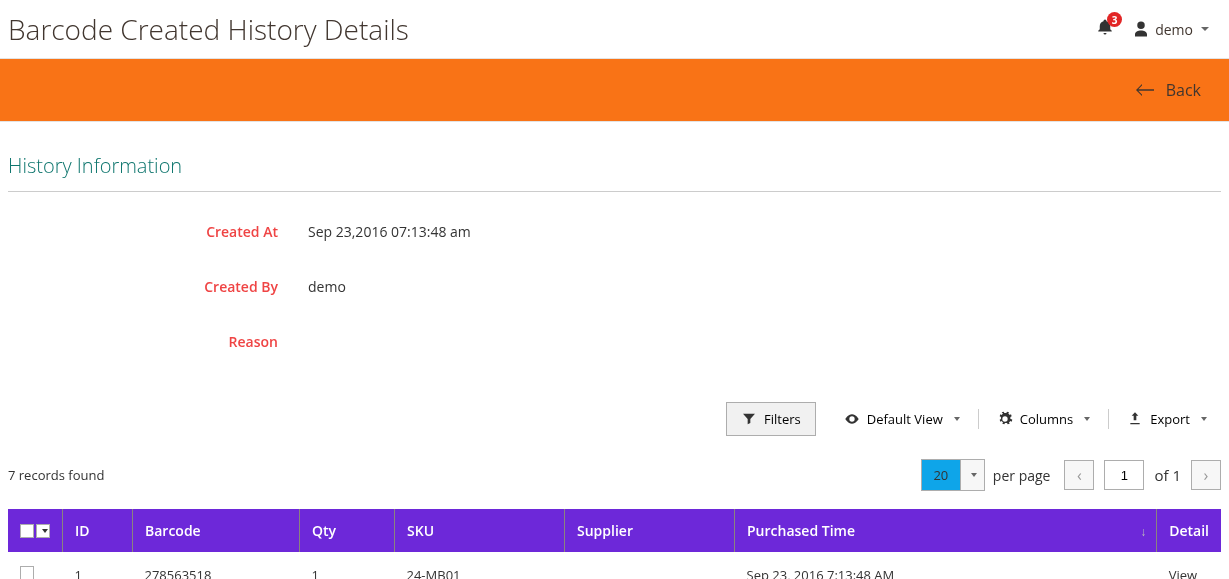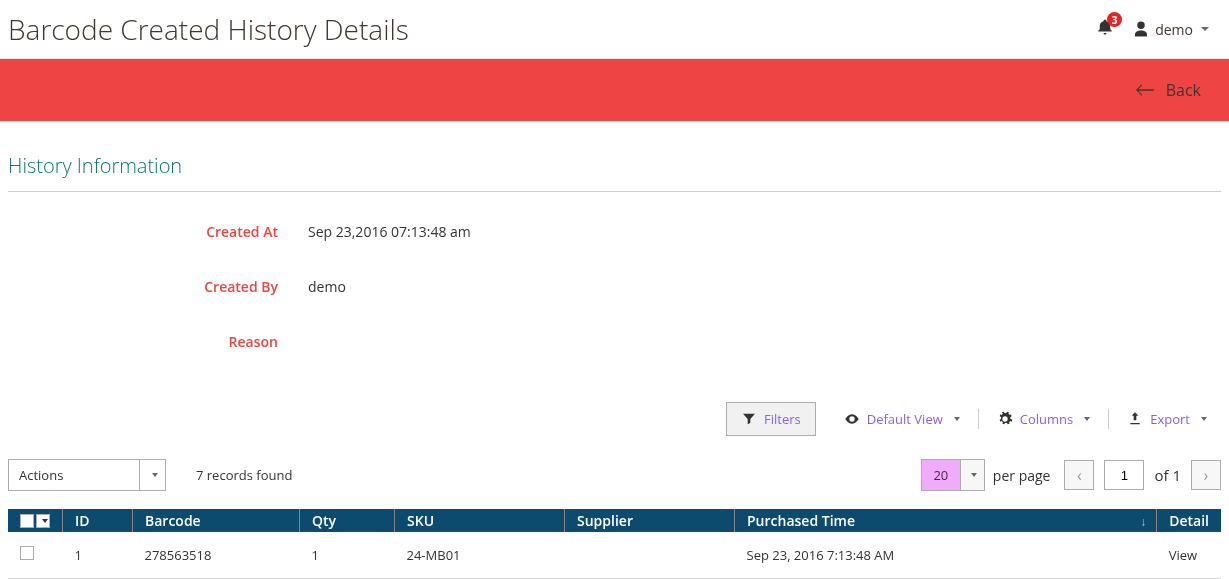--- a/index.html
+++ b/index.html
@@ -64,21 +64,21 @@
     }
     .caret {
       width: 0;
       height: 0;
       border-left: 4px solid transparent;
       border-right: 4px solid transparent;
       border-top: 4px solid #666;
       margin-left: 3px;
     }
     .back-bar {
-      background: #ef4444;
+      background: #f97316;
       border-top: 1px solid #e3e3e3;
       border-bottom: 1px solid #e3e3e3;
       padding: 20px 28px;
       display: flex;
       justify-content: flex-end;
       align-items: center;
     }
     .back-btn {
       display: flex;
       align-items: center;
@@ -127,21 +127,21 @@
       gap: 0;
       padding: 5px 8px;
     }
     .tb-btn {
       display: flex;
       align-items: center;
       gap: 7px;
       padding: 7px 14px;
       cursor: pointer;
       font-size: 13px;
-      color: #8b5cf6;
+      color: #000000;
     }
     .tb-filters {
       border: 1px solid #adadad;
       background: #f1f1f1;
     }
     .tb-sep {
       width: 1px;
       background: #ccc;
       height: 20px;
       margin: 0 4px;
@@ -204,21 +204,21 @@
     }
     .pp-select {
       display: flex;
       border: 1px solid #adadad;
     }
     .pp-val {
       padding: 6px 10px;
       width: 38px;
       text-align: center;
       font-size: 13px;
-      background: #f0abfc;
+      background: #0ea5e9;
     }
     .pp-toggle {
       border-left: 1px solid #adadad;
       width: 24px;
       display: flex;
       align-items: center;
       justify-content: center;
       background: #f7f7f7;
     }
     .pager {
@@ -248,26 +248,26 @@
     .pager-text {
       font-size: 15px;
       color: #333;
     }
     table.grid {
       width: calc(100% - 16px);
       margin: 0 8px;
       border-collapse: collapse;
     }
     .grid thead th {
-      background: #0c4a6e;
+      background: #6d28d9;
       color: #fff;
       font-weight: 600;
       font-size: 14px;
       text-align: left;
-      padding: 2px 12px;
+      padding: 12px 12px;
       border-right: 1px solid #8a837f;
       position: relative;
     }
     .grid thead th:last-child { border-right: none; }
     .grid tbody td {
       border-bottom: 1px solid #d6d6d6;
       padding: 14px 12px;
       font-size: 13px;
       color: #333;
     }
@@ -389,26 +389,20 @@
     <svg class="icon-svg" viewBox="0 0 24 24">
         <path d="M5 20h14v-2H5v2zM12 2l-5 5h3v7h4V7h3l-5-5z"></path>
       </svg>
     <span>Export</span>
     <span class="caret-sm"></span>
   </div>
 </div>
 
 <div class="grid-controls">
   <div class="gc-left">
-    <div class="actions-dd">
-      <div class="actions-main">Actions</div>
-      <div class="actions-toggle">
-          <span class="caret-sm"></span>
-        </div>
-    </div>
     <div class="records">7 records found</div>
   </div>
   <div class="gc-right">
     <div class="pp-wrap">
       <div class="pp-select">
         <div class="pp-val">20</div>
         <div class="pp-toggle">
             <span class="caret-sm"></span>
           </div>
       </div>

